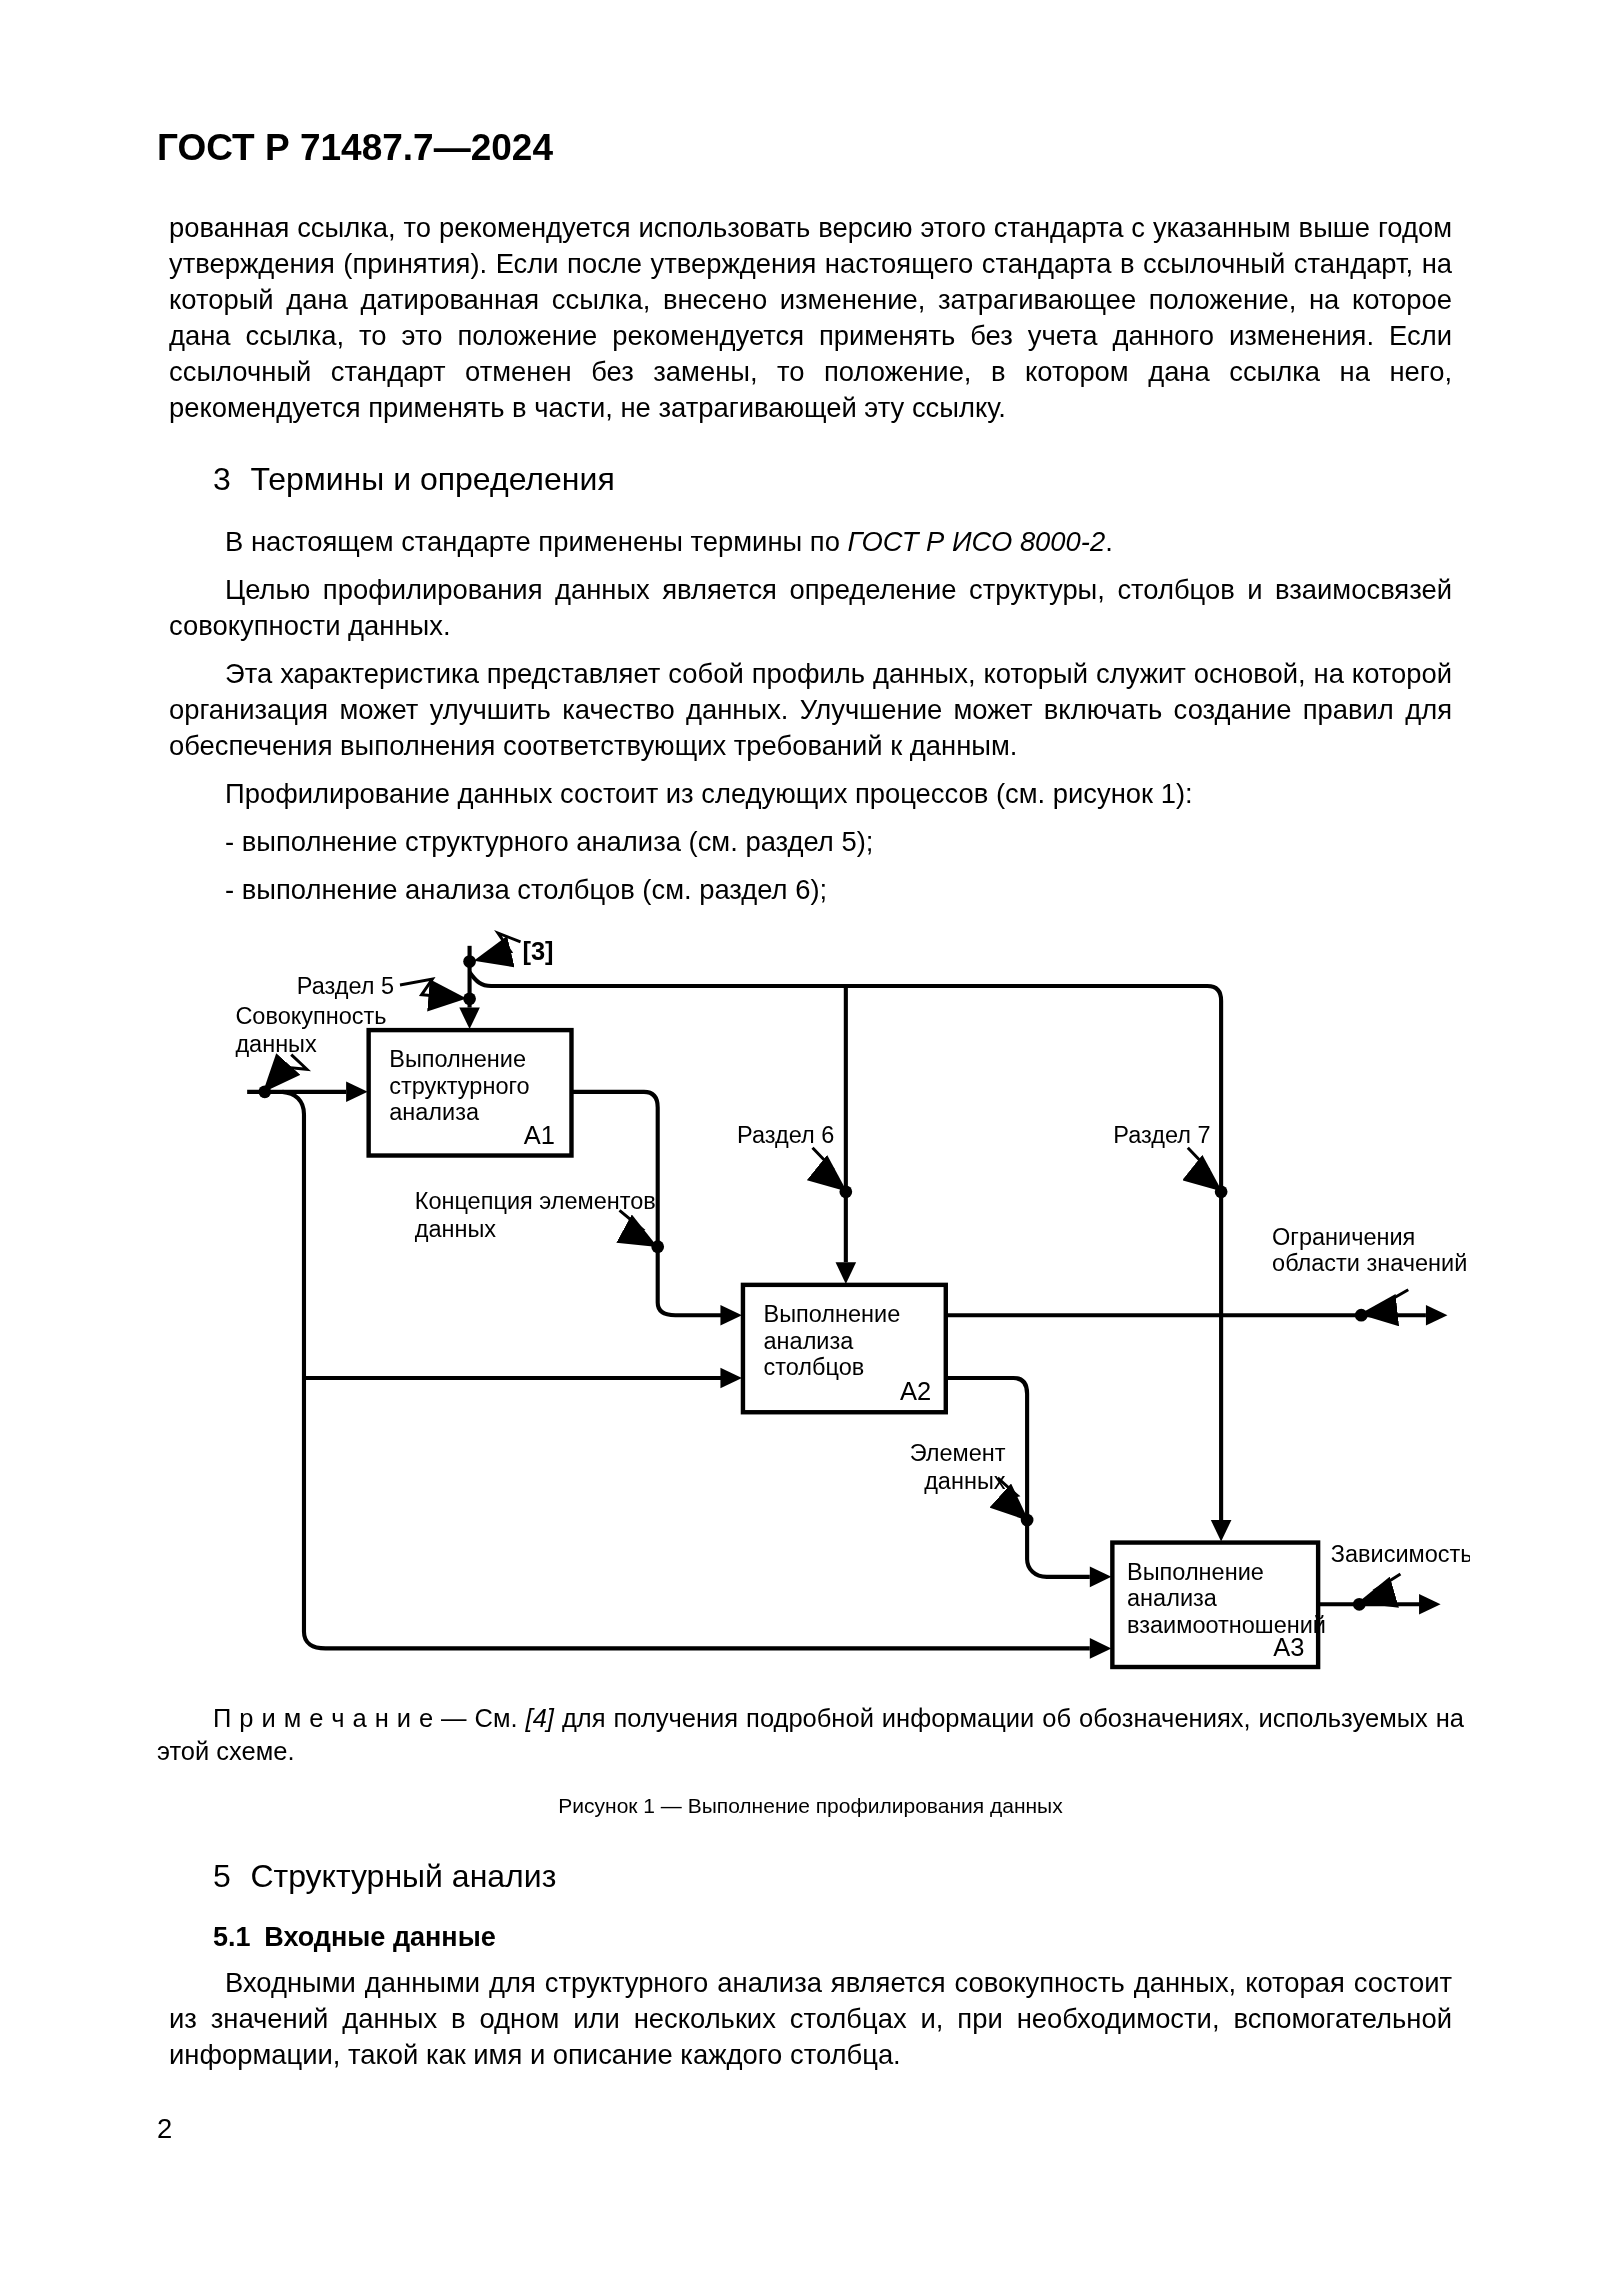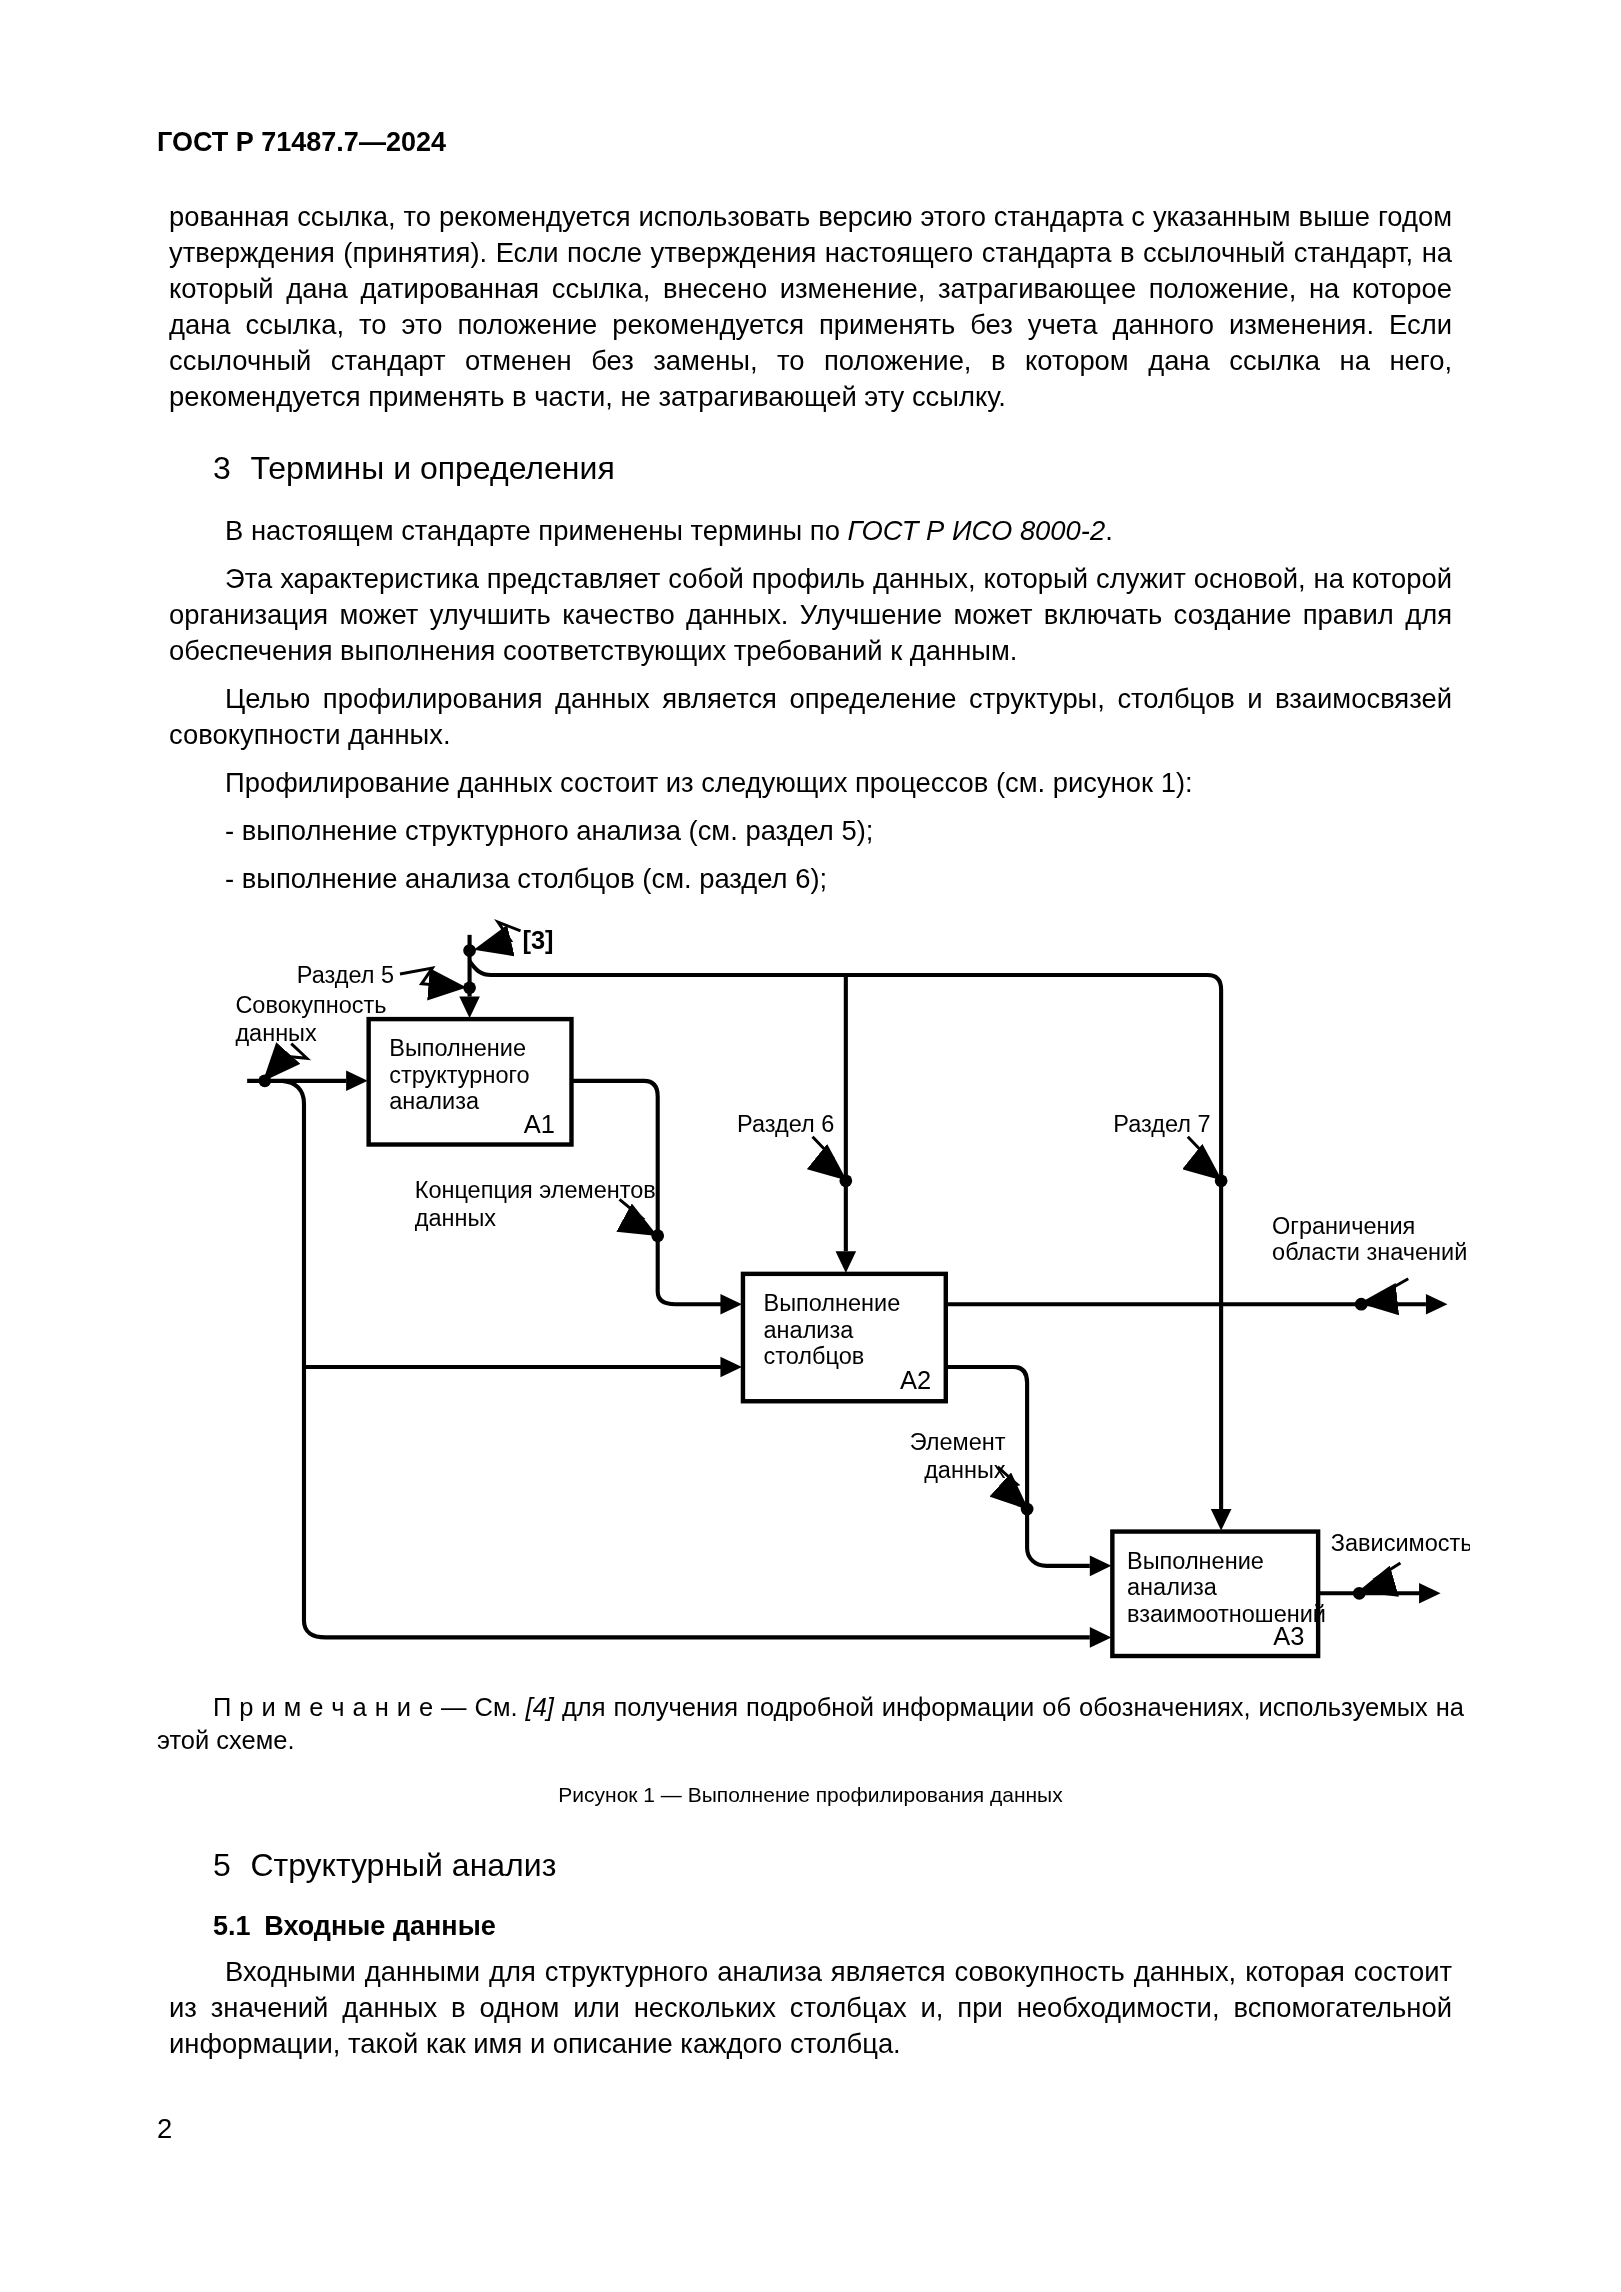--- a/index.html
+++ b/index.html
@@ -4,21 +4,21 @@
 <style>
   * { box-sizing: border-box; }
   html, body { margin: 0; padding: 0; }
   body {
     width: 1621px; height: 2293px;
     background: #ffffff; color: #000000;
     font-family: "Liberation Sans", sans-serif;
     position: relative; overflow: hidden;
   }
   .content { padding: 127px 157px 0 157px; }
-  .doc-header { font-size: 27px; font-weight: bold; margin-bottom: 41px; }
+  .doc-header { font-size: 37px; font-weight: bold; margin-bottom: 41px; }
   p.body {
     font-size: 27.4px; line-height: 36px; text-align: justify;
     margin: 12px; text-indent: 56px;
   }
   p.body.noindent { text-indent: 0; }
   .h-sec { font-size: 32px; font-weight: normal; margin: 35px 0 25.5px 0; padding-left: 56px; }
   .h-sec .ht { margin-left: 19.6px; }
   .h-sub { font-size: 27px; font-weight: bold; margin: 27.4px 0 0 0; padding-left: 56px; }
   .h-sub .ht { margin-left: 13.7px; }
   .after-sub { margin-top: 19.6px; }
@@ -50,22 +50,22 @@
 
   <p class="body noindent">рованная ссылка, то рекомендуется использовать версию этого стандарта с указанным выше годом утверждения (принятия). Если после утверждения настоящего стандарта в ссылочный стандарт, на который дана датированная ссылка, внесено изменение, затрагивающее положение, на которое дана ссылка, то это положение рекомендуется применять без учета данного изменения. Если ссылочный стандарт отменен без замены, то положение, в котором дана ссылка на него, рекомендуется применять в части, не затрагивающей эту ссылку.</p>
 
   <div class="h-sec">
     <span>3</span><span class="ht">Термины и определения</span>
   </div>
 
   <p class="body terms-p"><span>В настоящем стандарте применены термины по </span><i>ГОСТ Р ИСО 8000-2</i><span>.</span></p>
 
 
+  <p class="body">Целью профилирования данных является определение структуры, столбцов и взаимосвязей совокупности данных.</p>
   <p class="body">Эта характеристика представляет собой профиль данных, который служит основой, на которой организация может улучшить качество данных. Улучшение может включать создание правил для обеспечения выполнения соответствующих требований к данным.</p>
-  <p class="body">Целью профилирования данных является определение структуры, столбцов и взаимосвязей совокупности данных.</p>
   <p class="body">Профилирование данных состоит из следующих процессов (см. рисунок 1):</p>
   <p class="body">- выполнение структурного анализа (см. раздел 5);</p>
   <p class="body">- выполнение анализа столбцов (см. раздел 6);</p>
 
   <div class="fig-wrap">
     <svg width="1313" height="765" viewBox="160 950 1340 780">
       <defs>
         <marker id="sqa" markerWidth="13" markerHeight="11" refX="10" refY="5.5" orient="auto">
           <path d="M0,0 L13,5.5 L0,11 z" fill="#000"></path>
         </marker>

